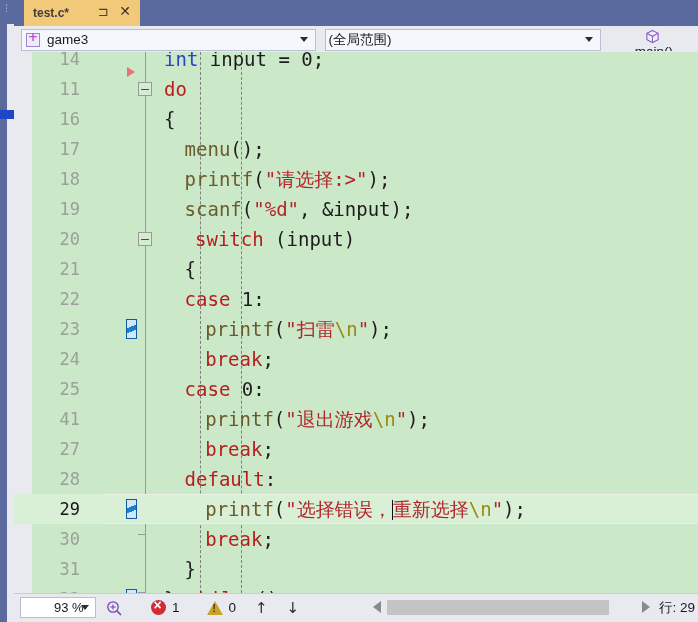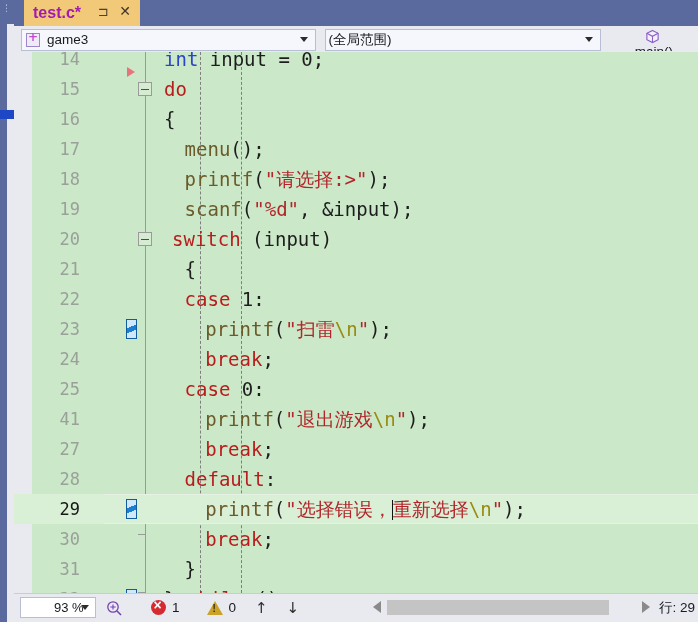--- a/index.html
+++ b/index.html
@@ -32,21 +32,21 @@
   #tabstrip{
     position:absolute; left:14px; top:0; width:684px; height:26px;
     background:#5b6a9e;
   }
   #tab-testc{
     position:absolute; left:10px; top:0px; width:116px; height:26px;
     background:#f2c879;
     display:flex; align-items:center; padding-left:9px;
   }
   #tab-testc .title{
-    font-size:16px; font-weight:bold; color:#a21caf;
+    font-size:12px; font-weight:bold; color:#404040;
     font-family:"Liberation Sans", sans-serif;
   }
   #tab-testc .pin{
     position:absolute; right:31px; top:4px; font-size:13px; color:#4a4233;
     font-family:"DejaVu Sans", sans-serif;
   }
   #tab-testc .close{
     position:absolute; right:9px; top:3px; font-size:14px; color:#3d3527;
     font-family:"Liberation Sans", sans-serif;
   }
@@ -287,21 +287,21 @@
   <div id="structline-cap-top"></div>
   <div id="structline-cap-bot"></div>
   <div class="guide" style="left:186px;"></div>
   <div class="guide" style="left:227px;"></div>
   <div id="code-rows">
       <div class="row" style="top: -8px;">
         <div class="lnum">14</div>
         <div class="code" style="left: 150px;"><span class="type">int</span><span class="plain"> </span><span class="plain">input</span><span class="plain"> = </span><span class="num">0</span><span class="plain">;</span></div>
       </div>
       <div class="row" style="top: 22px;">
-        <div class="lnum">15</div>
+        <div class="lnum">11</div>
         <div class="runarrow" style="top: -7px;"></div>
         <div class="collapse"></div>
         <div class="code" style="left: 150px;"><span class="kw">do</span></div>
       </div>
       <div class="row" style="top: 52px;">
         <div class="lnum">16</div>
         <div class="code" style="left: 150px;"><span class="plain">{</span></div>
       </div>
       <div class="row" style="top: 82px;">
         <div class="lnum">17</div>
@@ -311,21 +311,21 @@
         <div class="lnum">18</div>
         <div class="code" style="left: 170.6px;"><span class="fn">printf</span><span class="plain">(</span><span class="str">"请选择:&gt;"</span><span class="plain">);</span></div>
       </div>
       <div class="row" style="top: 142px;">
         <div class="lnum">19</div>
         <div class="code" style="left: 170.6px;"><span class="fn">scanf</span><span class="plain">(</span><span class="str">"%d"</span><span class="plain">, &amp;input);</span></div>
       </div>
       <div class="row" style="top: 172px;">
         <div class="lnum">20</div>
         <div class="collapse"></div>
-        <div class="code" style="left: 158px;"><span class="kw">switch</span><span class="plain"> (input)</span></div>
+        <div class="code" style="left: 181px;"><span class="kw">switch</span><span class="plain"> (input)</span></div>
       </div>
       <div class="row" style="top: 202px;">
         <div class="lnum">21</div>
         <div class="code" style="left: 170.6px;"><span class="plain">{</span></div>
       </div>
       <div class="row" style="top: 232px;">
         <div class="lnum">22</div>
         <div class="code" style="left: 170.6px;"><span class="kw">case</span><span class="plain"> </span><span class="num">1</span><span class="plain">:</span></div>
       </div>
       <div class="row" style="top: 262px;">

